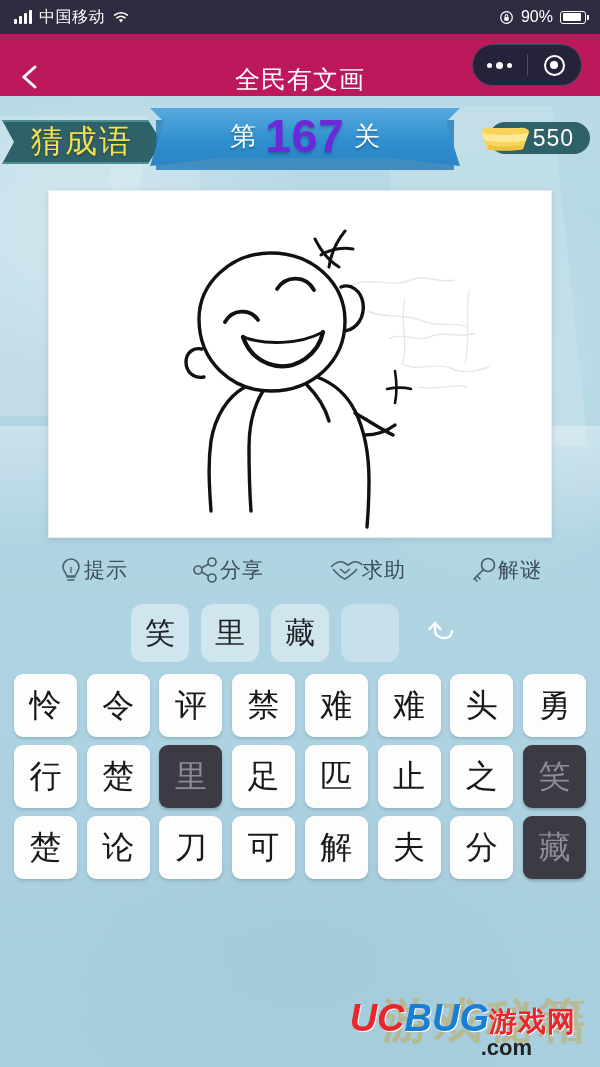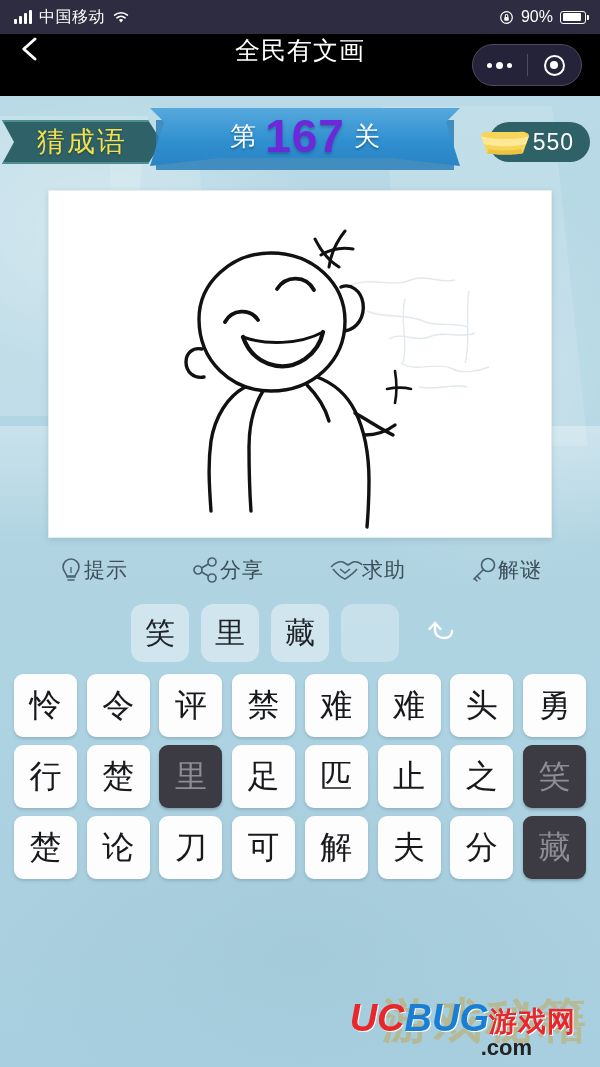--- a/index.html
+++ b/index.html
@@ -29,22 +29,22 @@
   .wifi svg{ display:block;}
   .sb-time{ font-size:17px; letter-spacing:.5px; position:absolute; left:0; right:0; text-align:center; pointer-events:none;}
   .rotlock{ width:15px;height:15px;}
   .batt-pct{ font-size:16px;}
   .battery{ width:26px;height:13px;border:1.5px solid #fff;border-radius:3px;position:relative;padding:1.5px;}
   .battery::after{content:"";position:absolute;right:-4px;top:3.5px;width:2px;height:5px;background:#fff;border-radius:0 1px 1px 0;}
   .battery span{display:block;height:100%;background:#fff;border-radius:1px;}
 
   
   #nav-bar{
-    height:62px; background:#000000; color:#fff;
-    display:flex; align-items:flex-start; position:relative;text-decoration:underline;
+    height:62px; background:#be185d; color:#fff;
+    display:flex; align-items:flex-end; position:relative;text-decoration:underline;
   }
   #back-btn{ width:60px; display:flex; align-items:center; justify-content:center; cursor:pointer;}
   #nav-title{ position:absolute; left:0; right:0; text-align:center; font-size:25px; letter-spacing:1px; pointer-events:none;}
   #capsule{
     position:absolute; right:18px; top:50%; transform:translateY(-50%);
     width:110px;height:42px;border-radius:21px;
     border:1px solid #4b4960; background:#25233a;
     display:flex; align-items:center;
   }
   #capsule .half{flex:1;display:flex;align-items:center;justify-content:center;cursor:pointer;}
@@ -76,42 +76,42 @@
 
   
   #game-header{ position:relative; height:82px; margin-top:4px;}
   #category-tag{
     position:absolute; left:2px; top:20px; height:44px; width:160px;
     background:#2f6168; border:2px solid #4d8e8f;
     clip-path:polygon(0 0,146px 0,160px 50%,146px 100%,0 100%,12px 50%);
     display:flex;align-items:center;justify-content:center;
     cursor:pointer;
   }
-  #category-tag span{ color:#f2e14e; font-size:28px; letter-spacing:2px; text-shadow:0 1px 2px rgba(0,0,0,.35);}
+  #category-tag span{ color:#f2e14e; font-size:32px; letter-spacing:2px; text-shadow:0 1px 2px rgba(0,0,0,.35);}
   #level-ribbon{
     position:absolute; left:150px; top:8px; width:310px; height:66px;
   }
   #level-ribbon .rib-back{
     position:absolute; left:6px; top:12px; width:298px; height:50px;
     background:#2c7fb8; opacity:.85;
     clip-path:polygon(0 0,100% 0,100% 100%,0 100%);
   }
   #level-ribbon .rib-main{
     position:absolute; left:0; top:0; width:310px; height:62px;
     background:linear-gradient(180deg,#56a9dd 0%,#2f8fcf 55%,#2a82c2 100%);
     clip-path:polygon(0 0,310px 0,296px 14px,310px 58px,240px 50px,70px 50px,0 58px,14px 14px);
   }
   #level-ribbon .rib-txt{
     position:absolute; left:0; top:0; width:310px; height:56px;
     display:flex; align-items:center; justify-content:center; gap:9px;
   }
   .lv-word{color:#fff;font-size:26px;text-shadow:0 2px 2px rgba(0,60,100,.45);}
   .lv-num{color:#6d28d9;font-size:46px;font-weight:bold;letter-spacing:1px;line-height:1;text-shadow:0 2px 3px rgba(0,60,100,.4);}
   #coin-box{
-    position:absolute; right:10px; top:22px; height:40px;
+    position:absolute; right:10px; top:22px; height:32px;
     background:#2f6168; border-radius:20px;
     display:flex; align-items:center; padding:0 16px 0 44px;
     cursor:pointer;
   }
   #coin-box .coin-val{color:#fff;font-size:23px;letter-spacing:1px;}
   #ingot{
     position:absolute; left:-12px; top:50%; transform:translateY(-50%);
     width:56px;height:30px;
   }
 

